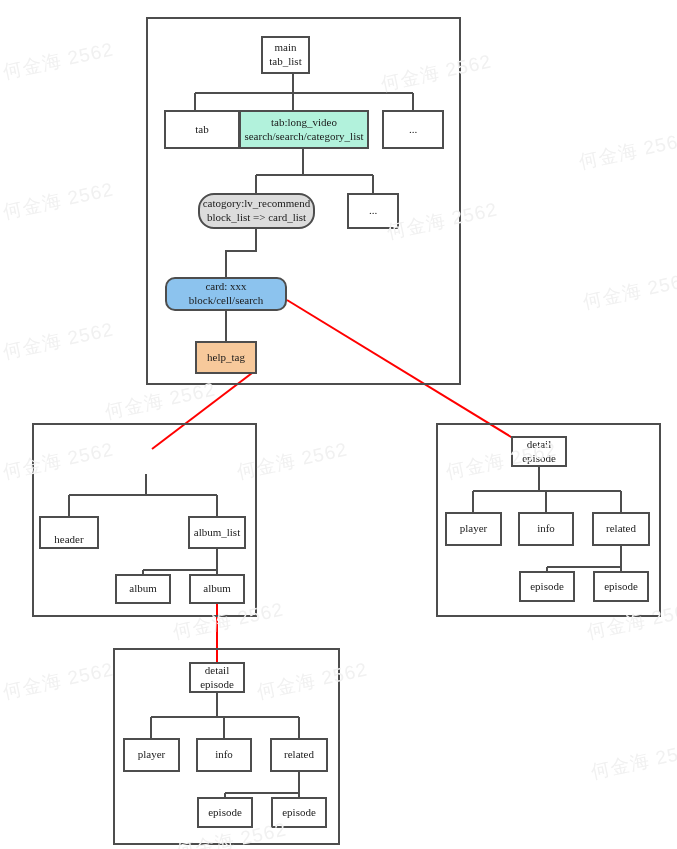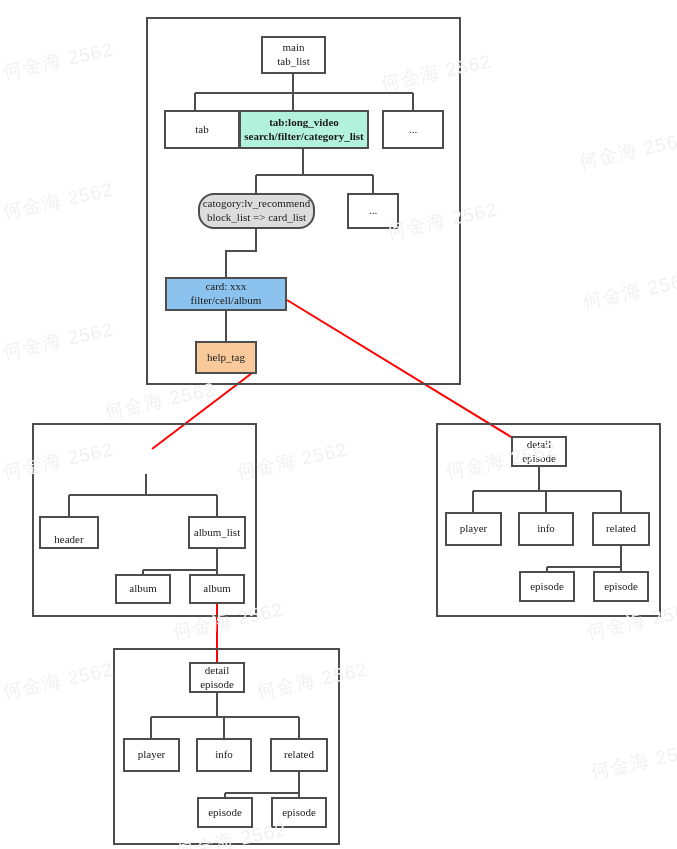--- a/index.html
+++ b/index.html
@@ -144,50 +144,50 @@
       <path d="M287 300 L521 443"></path>
       <path d="M217 604 L217 664"></path>
     </g>
   </svg>
 
   <div class="panel" style="left:146px; top:17px; width:315px; height:368px;"></div>
   <div class="panel" style="left:32px; top:423px; width:225px; height:194px;"></div>
   <div class="panel" style="left:436px; top:423px; width:225px; height:194px;"></div>
   <div class="panel" style="left:113px; top:648px; width:227px; height:197px;"></div>
 
-  <div class="node" style="left:261px; top:36px; width:65px; height:38px;">
+  <div class="node" style="left:261px; top:36px; width:49px; height:38px;">
     <span>main</span>
     <span class="l2">tab_list</span>
   </div>
 
   <div class="node" style="left:164px; top:110px; width:76px; height:39px;">
     <span>tab</span>
   </div>
 
-  <div class="node" style="left:239px; top:110px; width:130px; height:39px; background:#b2f2dc;font-weight:bold;">
+  <div class="node" style="left:239px; top:110px; width:130px; height:39px; background:#b2f2dc;">
     <span>tab:long_video</span>
-    <span class="l2">search/filter/category_list</span>
+    <span class="l2">search/search/category_list</span>
   </div>
 
   <div class="node" style="left:382px; top:110px; width:62px; height:39px;">
     <span>...</span>
   </div>
 
   <div class="node" style="left:198px; top:193px; width:117px; height:36px; background:#dcdcdc;border-radius:16px;">
     <span>catogory:lv_recommend</span>
     <span class="l2">block_list =&gt; card_list</span>
   </div>
 
   <div class="node" style="left:347px; top:193px; width:52px; height:36px;">
     <span>...</span>
   </div>
 
-  <div class="node" style="left:165px; top:277px; width:122px; height:34px; background:#8cc3ee;">
+  <div class="node" style="left:165px; top:277px; width:122px; height:34px; background:#8cc3ee;border-radius:10px;">
     <span>card: xxx</span>
-    <span class="l2">filter/cell/album</span>
+    <span class="l2">block/cell/search</span>
   </div>
 
   <div class="node" style="left:195px; top:341px; width:62px; height:33px; background:#f7c99b;text-align:right;">
     <span>help_tag</span>
   </div>
 
 
   <div class="node" style="left:39px; top:516px; width:60px; height:33px;justify-content:flex-end;">
     <span>header</span>
   </div>

